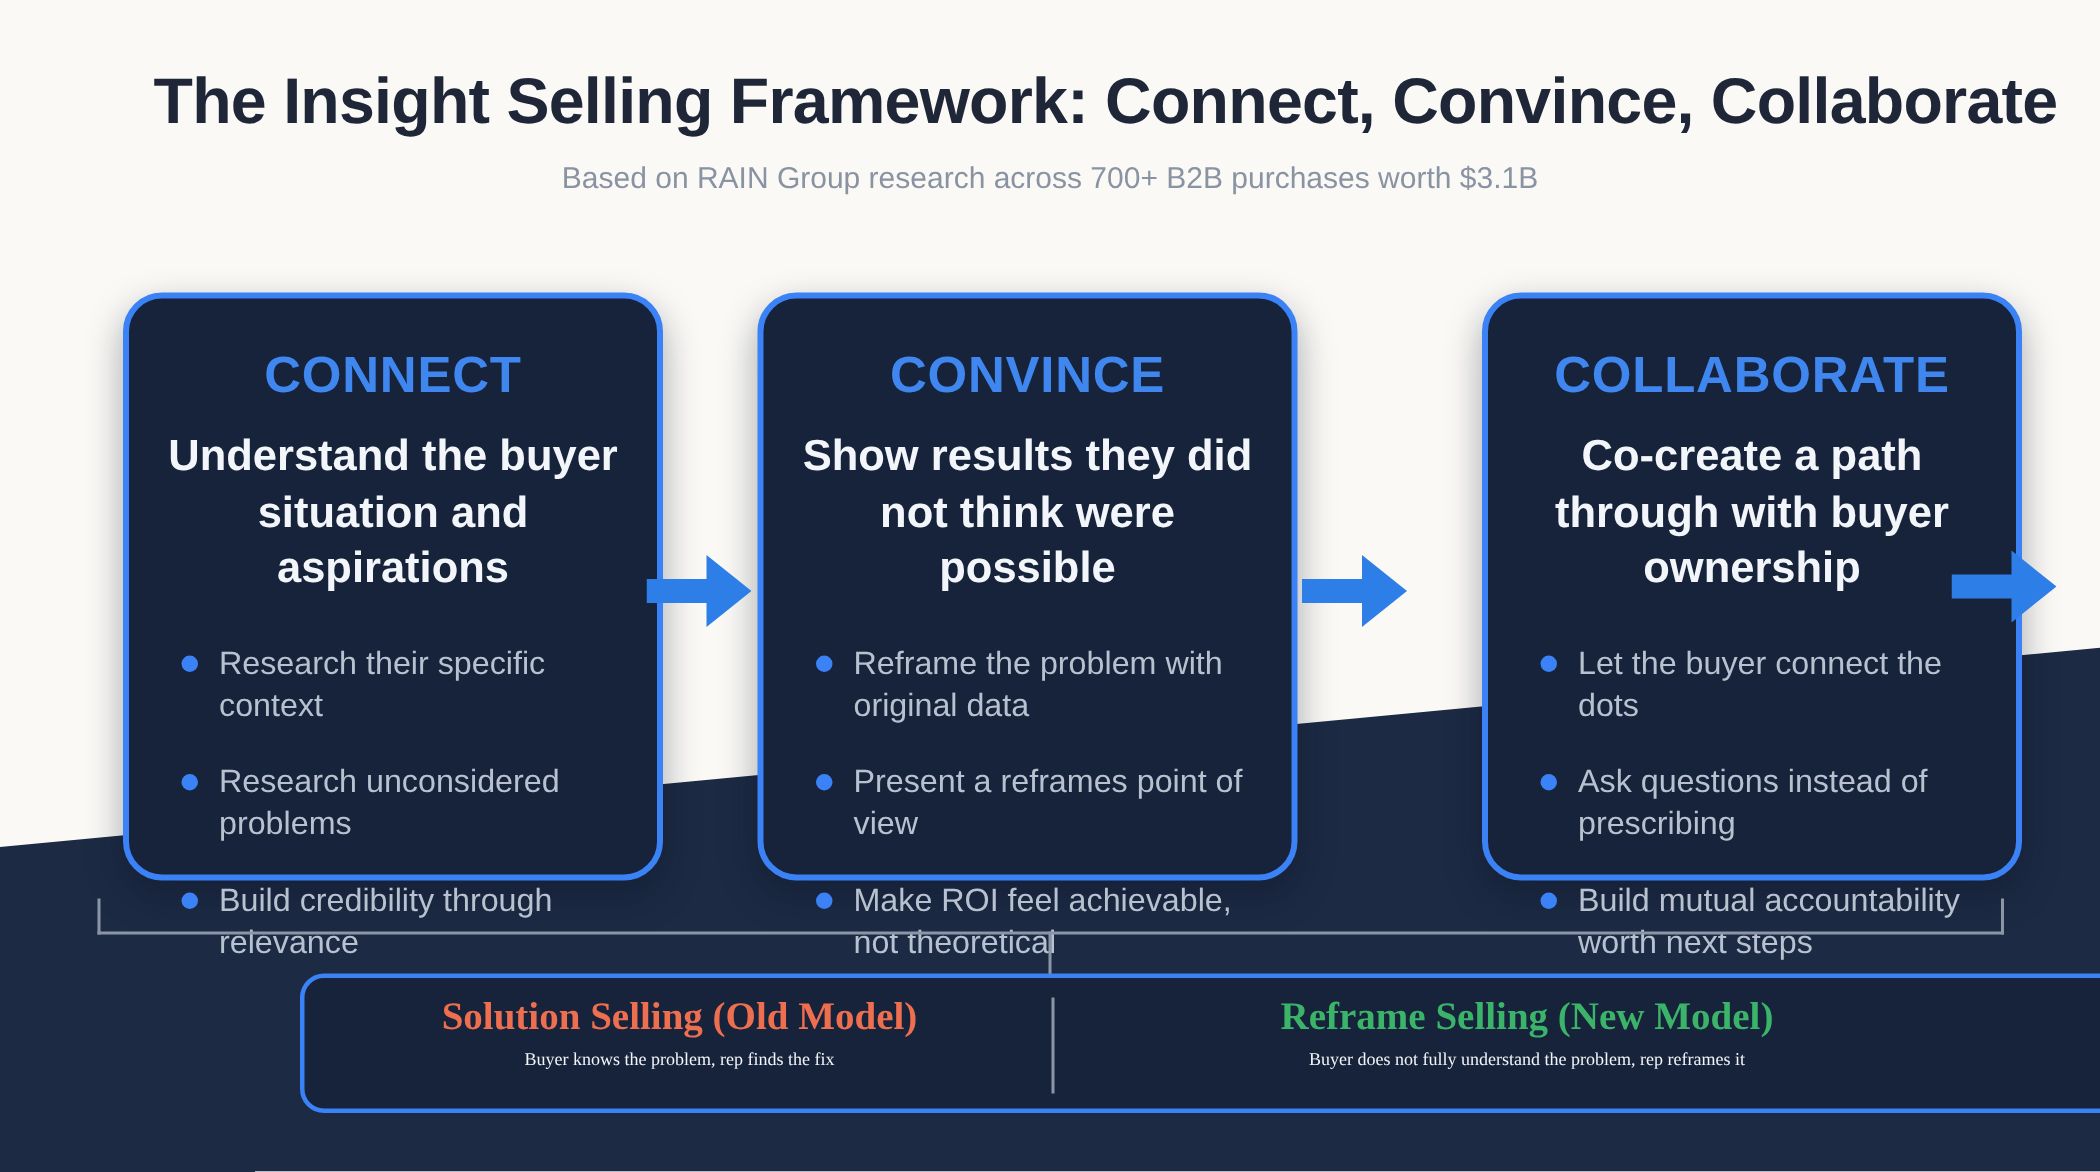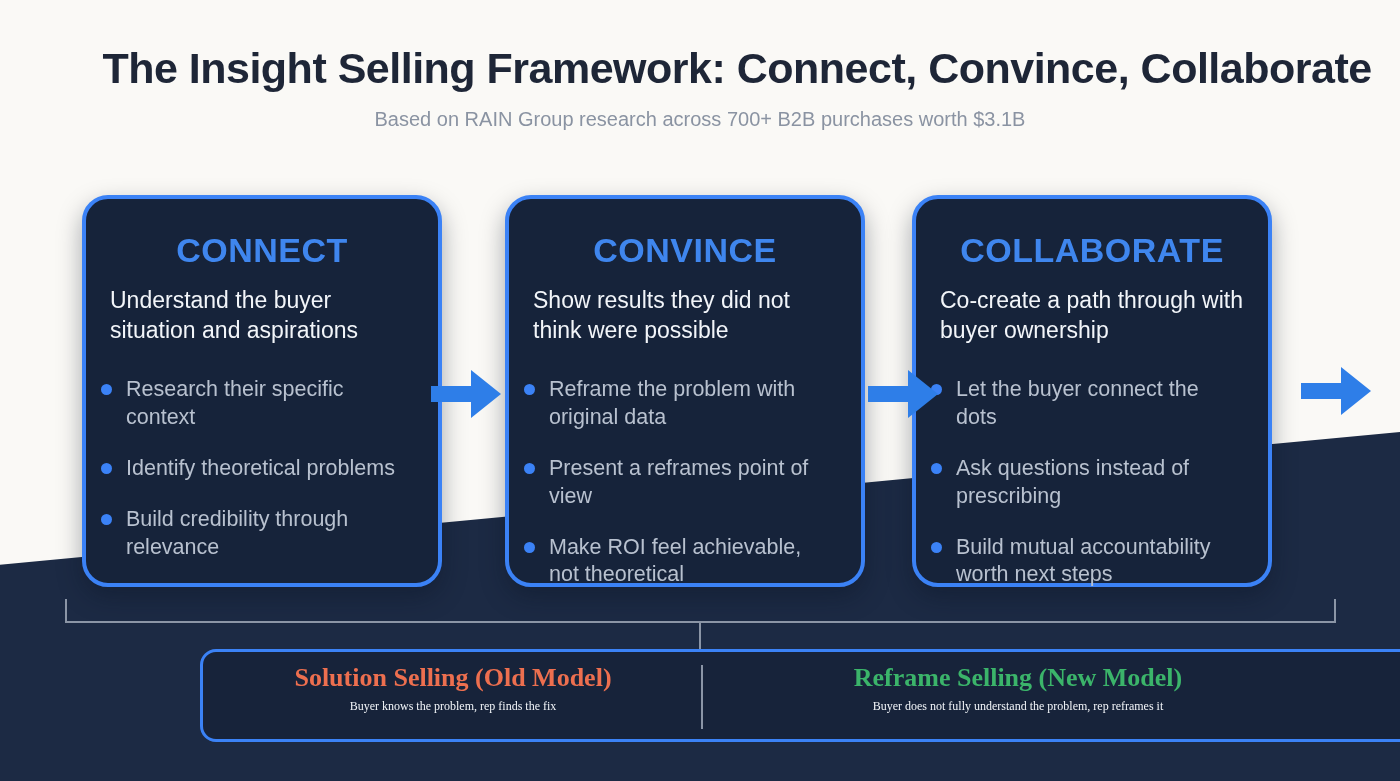--- a/index.html
+++ b/index.html
@@ -22,31 +22,31 @@
     position:absolute;top:108px;left:0;width:100%;text-align:center;
     font-size:20px;font-weight:400;color:var(--subtitle-gray,#8a93a2);
   }
   .card{
     position:absolute;top:195px;width:360px;height:392px;box-sizing:border-box;
     background:var(--card-bg,#16233a);
     border:4px solid var(--accent-blue,#3b82f6);
     border-radius:26px;
     box-shadow:0 10px 24px rgba(8,16,32,.35);
   }
-  .card-1{left:82px}.card-2{left:505px}.card-3{left:912px}
+  .card-1{left:82px}.card-2{left:505px}.card-3{left:988px}
   .card-title{
     margin-top:32px;text-align:center;font-size:34px;font-weight:700;
     letter-spacing:.5px;color:var(--heading-blue,#3f86ee);
   }
   .card-sub{
-    margin:16px 24px 0;font-size:23px;font-weight:400;
+    margin:16px 24px 0;text-align:center;font-size:29px;font-weight:700;
     line-height:1.3;color:var(--white-text,#f4f6f9);
   }
   .card-bullets{
-    list-style:none;margin:30px 0 0;padding:0 20px 0 40px;
+    list-style:none;margin:30px 0 0;padding:0 20px 0 60px;
   }
   .card-bullets li{
     position:relative;margin-bottom:23px;max-width:272px;
     font-size:21.5px;line-height:1.3;color:var(--bullet-gray,#b8c1cf);
   }
   .card-bullets li::before{
     content:"";position:absolute;left:-25px;top:8px;width:11px;height:11px;
     border-radius:50%;background:var(--accent-blue,#3b82f6);
   }
   .flow-arrow{position:absolute;width:70px;height:48px;}
@@ -84,21 +84,21 @@
   <div class="white-wedge"></div>
 
   <div class="title">The Insight Selling Framework: Connect, Convince, Collaborate</div>
   <div class="subtitle">Based on RAIN Group research across 700+ B2B purchases worth $3.1B</div>
 
   <div class="card card-1">
     <div class="card-title">CONNECT</div>
     <div class="card-sub">Understand the buyer situation and aspirations</div>
     <ul class="card-bullets">
       <li>Research their specific context</li>
-      <li>Identify theoretical problems</li>
+      <li>Research unconsidered problems</li>
       <li>Build credibility through relevance</li>
     </ul>
   </div>
 
   <div class="card card-2">
     <div class="card-title">CONVINCE</div>
     <div class="card-sub">Show results they did not think were possible</div>
     <ul class="card-bullets">
       <li>Reframe the problem with original data</li>
       <li>Present a reframes point of view</li>

